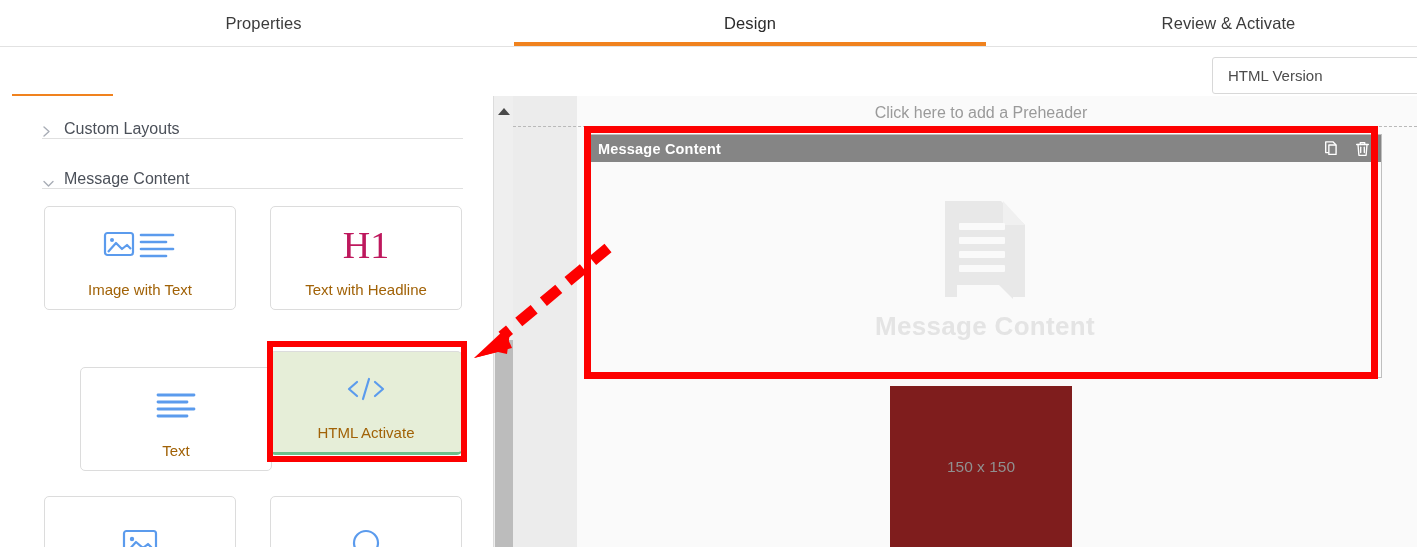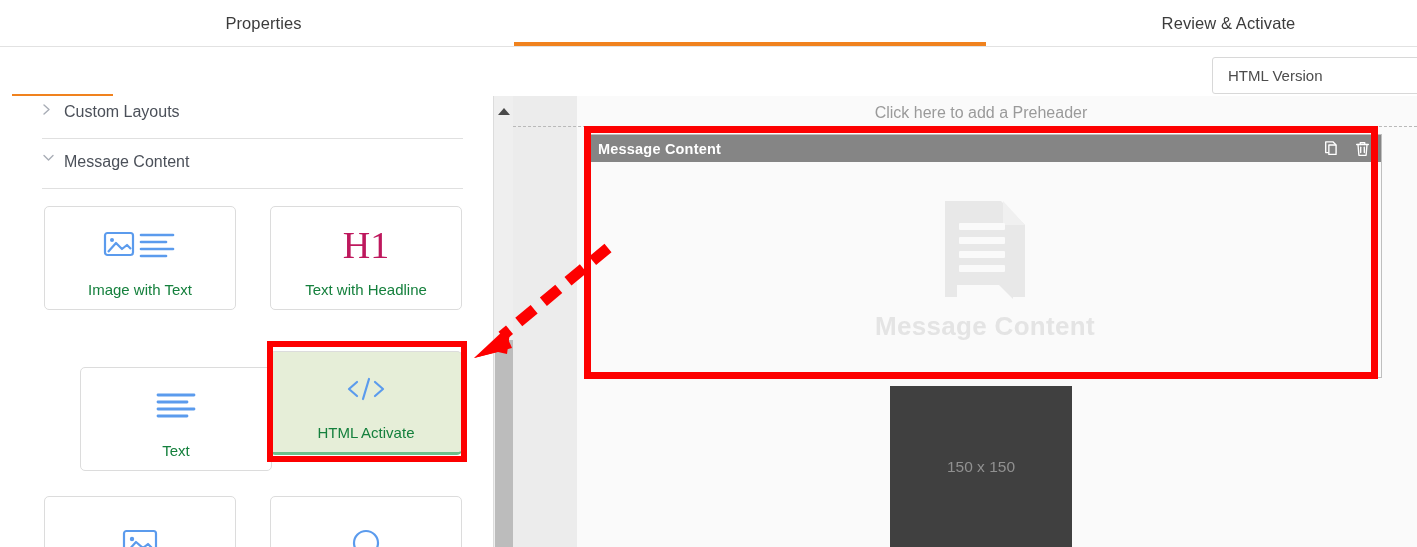--- a/index.html
+++ b/index.html
@@ -68,21 +68,21 @@
   
   .left-panel {
     position: absolute; left: 0; top: 96px; width: 497px; height: 451px;
     background: #ffffff; overflow: hidden;
   }
 
   .accordion {
     position: absolute; left: 42px; width: 421px;
     border-bottom: 1px solid #e0e0e0;
     height: 36px;
-    display: flex; align-items: flex-start;
+    display: flex; align-items: flex-end;
     cursor: pointer; user-select: none;
   }
   .accordion .chev {
     width: 16px; color: #a8adb6; font-size: 13px; line-height: 1;
     display: flex; align-items: center; justify-content: flex-start;
     margin-right: 6px;
   }
   .accordion .acc-label { font-size: 16px; color: #4b5059; }
 
   .card-grid { position: absolute; left: 44px; top: 110px; width: 430px; }
@@ -94,21 +94,21 @@
     background: #ffffff;
     display: flex; flex-direction: column;
     align-items: center; justify-content: flex-end;
     padding-bottom: 12px;
     cursor: pointer; user-select: none;
   }
   .card .card-icon {
     flex: 1; display: flex; align-items: center; justify-content: center;
     width: 100%;
   }
-  .card .card-label { font-size: 15px; color: #15803d; line-height: 1; }
+  .card .card-label { font-size: 15px; color: #a16207; line-height: 1; }
 
   .card.selected {
     background: #e6eed8;
     border: 1px solid #dcdcdc;
     border-bottom: 3px solid #6cc08b;
   }
 
   
   .anno-card-box {
     position: absolute; left: 267px; top: 341px;
@@ -179,21 +179,21 @@
     align-items: center; justify-content: center;
     gap: 6px;
   }
   .msg-placeholder-label {
     font-size: 26px; font-weight: bold; color: #e4e4e4; letter-spacing: .3px;
   }
 
   .img-placeholder {
     position: absolute; left: 377px; top: 290px;
     width: 182px; height: 161px;
-    background: #404040;
+    background: #7f1d1d;
     display: flex; align-items: center; justify-content: center;
     font-size: 15.5px; color: #909090;
     cursor: pointer; user-select: none;
   }
 
   
   .anno-msg-box {
     position: absolute; left: 584px; top: 126px;
     width: 794px; height: 253px;
     border: 7px solid #fd0000;
@@ -207,20 +207,23 @@
   }
 </style>
 </head>
 <body>
 
 <div id="app">
 
   <div class="wizard-tabs">
     <div class="wizard-tab" style="left:109px;width:309px;">
       <span>Properties</span>
+    </div>
+    <div class="wizard-tab active" style="left:514px;width:472px;">
+      <span>Design</span>
     </div>
     <div class="wizard-tab" style="left:1010px;width:437px;">
       <span>Review &amp; Activate</span>
     </div>
     <div class="wizard-underline" style="left:514px;width:472px;"></div>
   </div>
   <div class="wizard-bottom-line"></div>
 
   <div class="subtab-underline" style="left:12px;width:101px;"></div>
 

